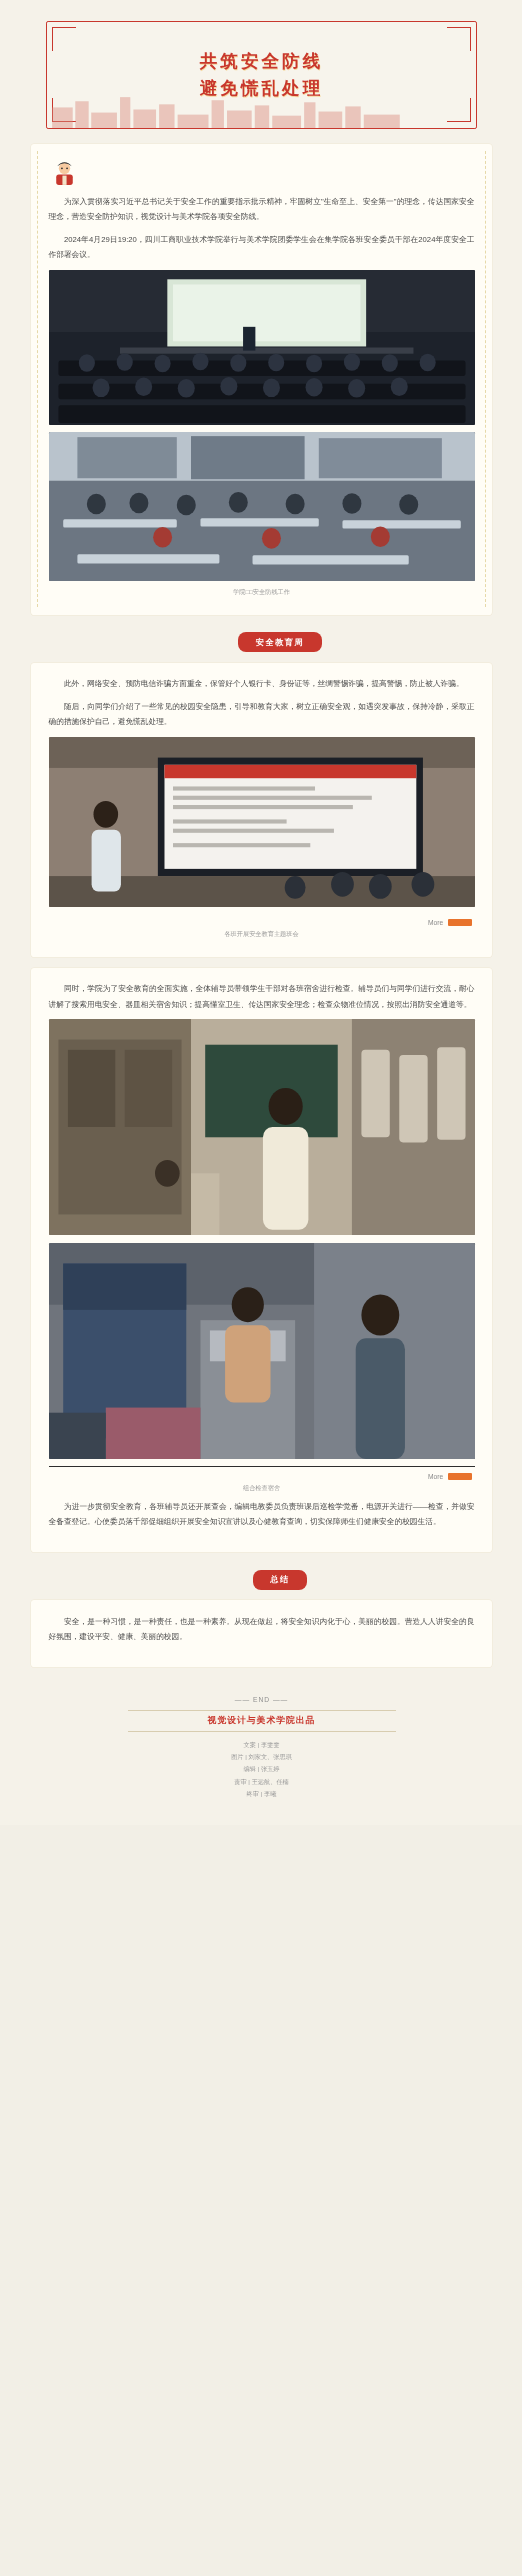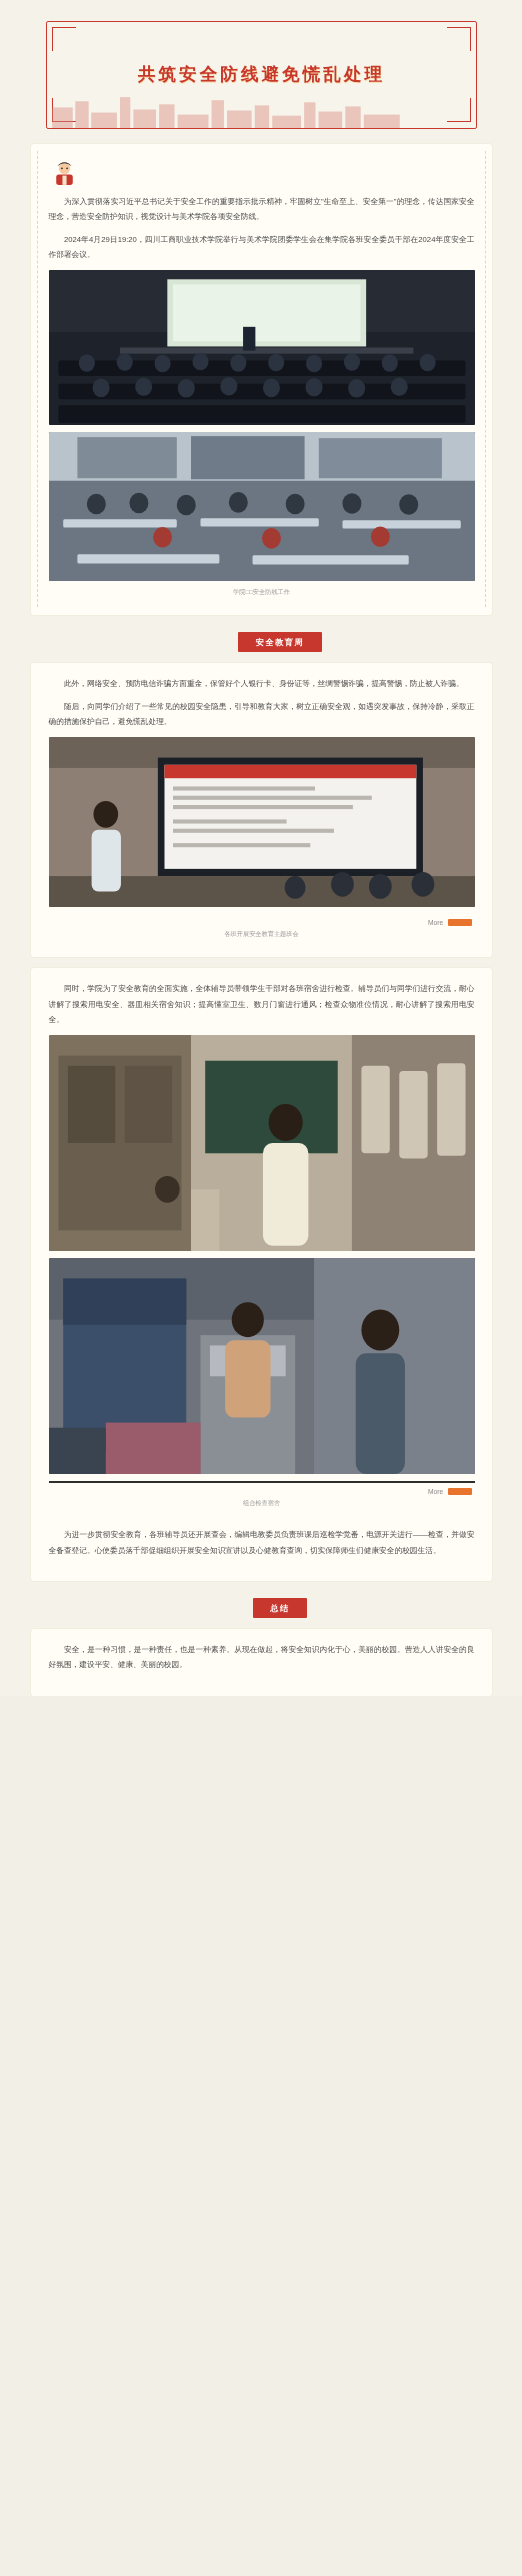--- a/index.html
+++ b/index.html
@@ -21,21 +21,21 @@
     padding: 20.6px 46px 15.5px 46px;
   }
   .banner {
     position: relative;
     background: #f7f4ec;
     border: 1.5px solid #c8372d;
     border-radius: 2.1px;
     height: 108px;
     overflow: hidden;
     display: flex;
-    flex-direction: row;
+    flex-direction: column;
     align-items: center;
     justify-content: center;
   }
   .banner .corner {
     position: absolute;
     width: 24px; height: 24px;
     border: 1.5px solid #c8372d;
   }
   .banner .c-tl { top: 5.2px; left: 5.2px; border-right: none; border-bottom: none; }
   .banner .c-tr { top: 5.2px; right: 5.2px; border-left: none; border-bottom: none; }
@@ -110,21 +110,21 @@
   
   .pill-wrap { text-align: center; padding: 17.5px 0 10.3px 0; }
   .pill {
     display: inline-block;
     background: #c8372d;
     color: #fff;
     font-size: 8.2px;
     font-weight: bold;
     letter-spacing: 1.5px;
     padding: 4.6px 17.5px;
-    border-radius: 1px;
+    border-radius: 8px;
     margin-left: 37px;
   }
 
   
   .more-row {
     display: flex;
     align-items: center;
     justify-content: flex-end;
     gap: 5.2px;
     padding: 5.2px 2.1px 1px 2.1px;
@@ -339,21 +339,21 @@
 
     <div class="more-row">
       <span class="more-label">More</span>
       <span class="more-btn"></span>
     </div>
 
     <div class="caption">各班开展安全教育主题班会</div>
   </div>
 
   <div class="card" style="margin-top:11.3px">
-    <p class="para">同时，学院为了安全教育的全面实施，全体辅导员带领学生干部对各班宿舍进行检查。辅导员们与同学们进行交流，耐心讲解了搜索用电安全、器皿相关宿舍知识；提高懂室卫生、数月门窗进行通风；检查众物准位情况，耐心讲解了搜索用电安全。</p>
+    <p class="para">同时，学院为了安全教育的全面实施，全体辅导员带领学生干部对各班宿舍进行检查。辅导员们与同学们进行交流，耐心讲解了搜索用电安全、器皿相关宿舍知识；提高懂室卫生、传达国家安全理念；检查众物准位情况，按照出消防安全通道等。</p>
 
     <div class="photo ph" style="height:216px">
       <svg viewBox="0 0 900 420" preserveAspectRatio="none">
         <rect width="900" height="420" fill="#a99c8c"></rect>
         <rect x="0" y="0" width="300" height="420" fill="#7e725f"></rect>
         <rect x="20" y="40" width="260" height="340" fill="#6a5f4f"></rect>
         <rect x="40" y="60" width="100" height="150" fill="#564c3e"></rect>
         <rect x="160" y="60" width="100" height="150" fill="#5e5344"></rect>
         <rect x="300" y="0" width="340" height="420" fill="#b9ae9b"></rect>
         <rect x="330" y="50" width="280" height="180" fill="#2e4a3c"></rect>
@@ -390,26 +390,37 @@
 
     <div class="rule"></div>
 
     <div class="more-row">
       <span class="more-label">More</span>
       <span class="more-btn"></span>
     </div>
 
     <div class="caption">组合检查宿舍</div>
 
-    <p class="para" style="margin-top:19px">为进一步贯彻安全教育，各班辅导员还开展查会，编辑电教委员负责班课后巡检学觉番，电源开关进行——检查，并做安全备查登记。心使委员落千部促细组织开展安全知识宣讲以及心健教育查询，切实保障师生们健康安全的校园生活。</p>
+    <p class="para" style="margin-top:6px">为进一步贯彻安全教育，各班辅导员还开展查会，编辑电教委员负责班课后巡检学觉番，电源开关进行——检查，并做安全备查登记。心使委员落千部促细组织开展安全知识宣讲以及心健教育查询，切实保障师生们健康安全的校园生活。</p>
   </div>
 
   <div class="pill-wrap">
     <span class="pill">总结</span>
   </div>
 
   <div class="card">
     <p class="para">安全，是一种习惯，是一种责任，也是一种素养。从现在做起，将安全知识内化于心，美丽的校园。营造人人讲安全的良好氛围，建设平安、健康、美丽的校园。</p>
   </div>
 
+  <div class="footer">
+    <div class="end-mark">—— END ——</div>
+    <div class="foot-lines">
+      <div class="foot-brand">视觉设计与美术学院出品</div>
+    </div>
+    <div class="foot-meta">文案 | 李雯雯</div>
+    <div class="foot-meta">图片 | 刘家文、张思琪</div>
+    <div class="foot-meta">编辑 | 张玉婷</div>
+    <div class="foot-meta">责审 | 王远航、任楠</div>
+    <div class="foot-meta">终审 | 李曦</div>
+  </div>
 
 </div>
 
 
 </body></html>

